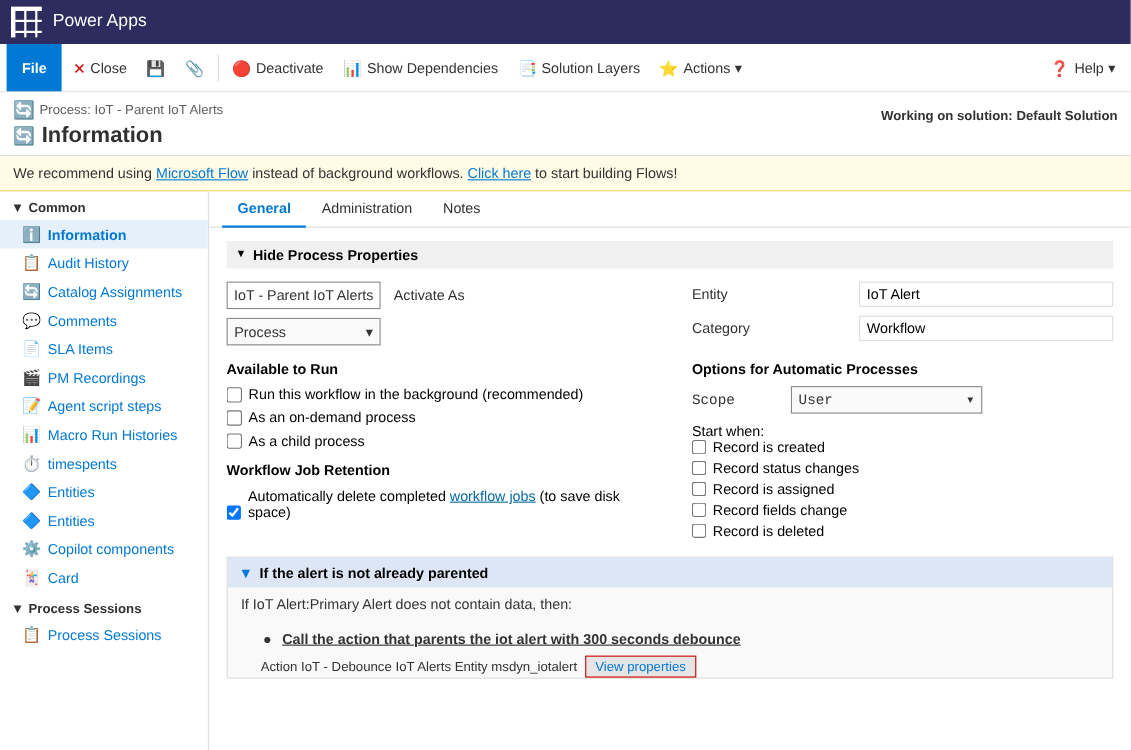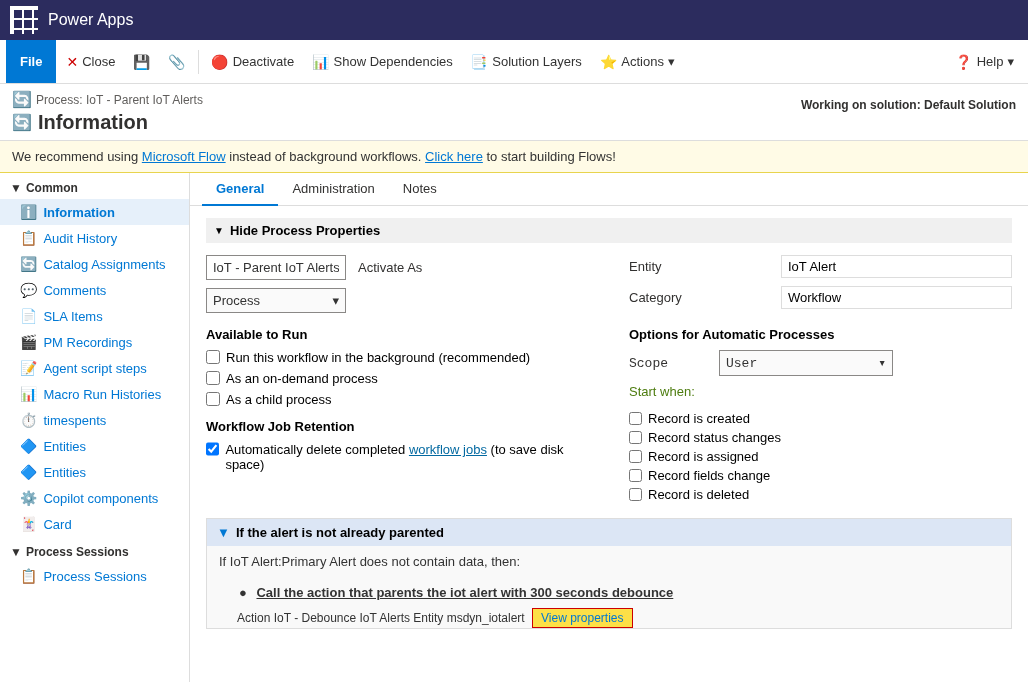--- a/index.html
+++ b/index.html
@@ -180,21 +180,21 @@
       color: #333;
       width: 100%;
       display: flex; align-items: center; justify-content: space-between;
     }
 
     .two-col { display: grid; grid-template-columns: 1fr 1fr; gap: 0 40px; }
 
     .sub-section-title { font-weight: 600; font-size: 13px; margin-bottom: 8px; }
 
     .checkbox-group { display: flex; flex-direction: column; gap: 6px; margin-bottom: 12px; }
-    .checkbox-item { display: flex; align-items: flex-start; gap: 6px; font-size: 13px; }
+    .checkbox-item { display: flex; align-items: flex-end; gap: 6px; font-size: 13px; }
     .checkbox-item input[type=checkbox] { width: 14px; height: 14px; }
 
     .options-section { }
     .options-title { font-weight: 600; font-size: 13px; margin-bottom: 8px; }
     .options-grid { display: grid; grid-template-columns: 80px 1fr; gap: 6px 10px; align-items: center; }
     .options-label { font-size: 13px; color: #323130; font-family: Liberation Mono, monospace; }
     .start-when-item { display: flex; align-items: center; gap: 6px; font-size: 13px; margin-bottom: 4px; }
     .start-when-item input[type=checkbox] { width: 13px; height: 13px; }
 
     
@@ -216,21 +216,21 @@
     }
     .workflow-bullet { margin-left: 20px; }
     .workflow-action { margin-left: 30px; font-size: 12px; color: #333; }
     .view-properties-btn {
       display: inline-block;
       border: 1px solid #cc0000;
       padding: 2px 8px;
       color: #0078d4;
       cursor: pointer;
       font-size: 12px;
-      background: #fde047;
+      background: #e5e5e5;
     }
 
     .entity-value { background: #fff; border: 1px solid #ddd; padding: 3px 6px; font-size: 13px; }
     .category-value { background: #fff; border: 1px solid #ddd; padding: 3px 6px; font-size: 13px; }
   </style>
 </head>
 <body>
 
 <div id="top-bar">
   <div id="waffle-icon">
@@ -450,21 +450,21 @@
           <div class="options-section">
             <div class="options-title">Options for Automatic Processes</div>
             <div class="options-grid">
               <label class="options-label">Scope</label>
               <div class="form-select" style="width:174px;font-family:Liberation Mono, monospace;">
                 <span>User</span>
                 <span>▾</span>
               </div>
             </div>
             <div style="margin-top:8px;">
-              <div style="font-size:13px; color:#4d7c0f; margin-bottom:12px;">Start when:</div>
+              <div style="font-size:13px; color:#000000; margin-bottom:0;">Start when:</div>
               <label class="start-when-item">
                 <input type="checkbox" style="">
                 <span>Record is created</span>
               </label>
               <label class="start-when-item">
                 <input type="checkbox" style="">
                 <span>Record status changes</span>
               </label>
               <label class="start-when-item">
                 <input type="checkbox" style="">

